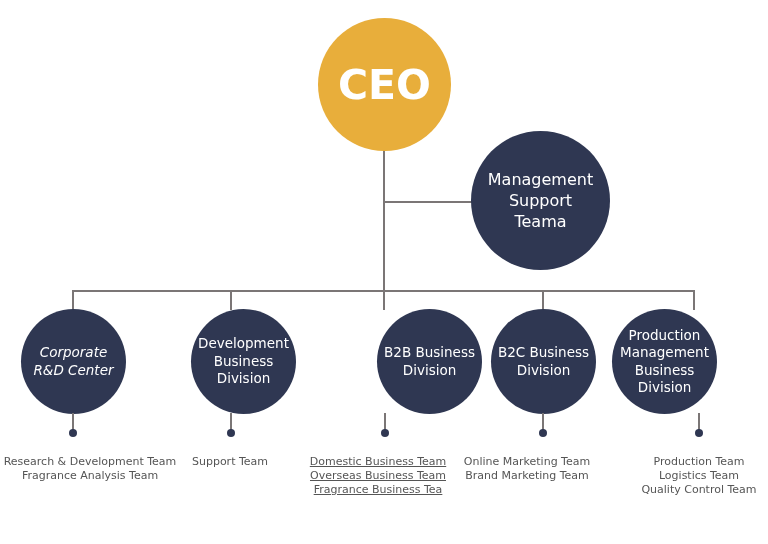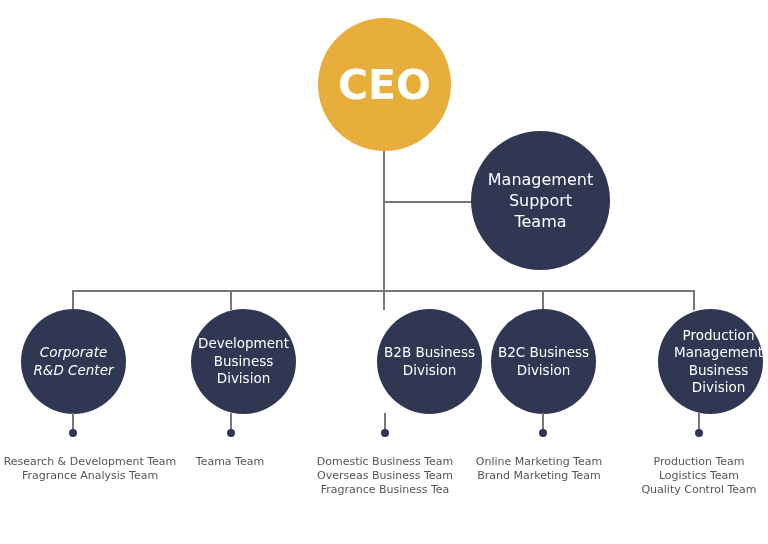--- a/index.html
+++ b/index.html
@@ -50,21 +50,21 @@
 Division</span>
 </div>
 <div class="circle div" style="left:333px;margin-left:44px;">
   <span>B2B Business
 Division</span>
 </div>
 <div class="circle div" style="left:491px;">
   <span>B2C Business
 Division</span>
 </div>
-<div class="circle div" style="left:658px;justify-content:flex-end;">
+<div class="circle div" style="left:612px;">
   <span>Production
 Management
 Business
 Division</span>
 </div>
 
 <div class="line" style="left:72px; top:413px; width:2px; height:18px;"></div>
 <div class="line" style="left:230px; top:413px; width:2px; height:18px;"></div>
 <div class="line" style="left:384px; top:413px; width:2px; height:18px;"></div>
 <div class="line" style="left:542px; top:413px; width:2px; height:18px;"></div>
@@ -73,28 +73,28 @@
 <div class="dot" style="left:227px;"></div>
 <div class="dot" style="left:381px;"></div>
 <div class="dot" style="left:539px;"></div>
 <div class="dot" style="left:695px;"></div>
 
 <div class="teams" style="left:-5px;">
   <div>Research &amp; Development Team</div>
   <div>Fragrance Analysis Team</div>
 </div>
 <div class="teams" style="left:135px;">
-  <div>Teama Team</div>
+  <div>Support Team</div>
 </div>
-<div class="teams" style="left:290px;">
+<div class="teams" style="left:283px;text-decoration:underline;">
   <div>Domestic Business Team</div>
   <div>Overseas Business Team</div>
   <div>Fragrance Business Tea</div>
 </div>
-<div class="teams" style="left:444px;">
+<div class="teams" style="left:432px;">
   <div>Online Marketing Team</div>
   <div>Brand Marketing Team</div>
 </div>
 <div class="teams" style="left:604px;">
   <div>Production Team</div>
   <div>Logistics Team</div>
   <div>Quality Control Team</div>
 </div>
 
 </body></html>

